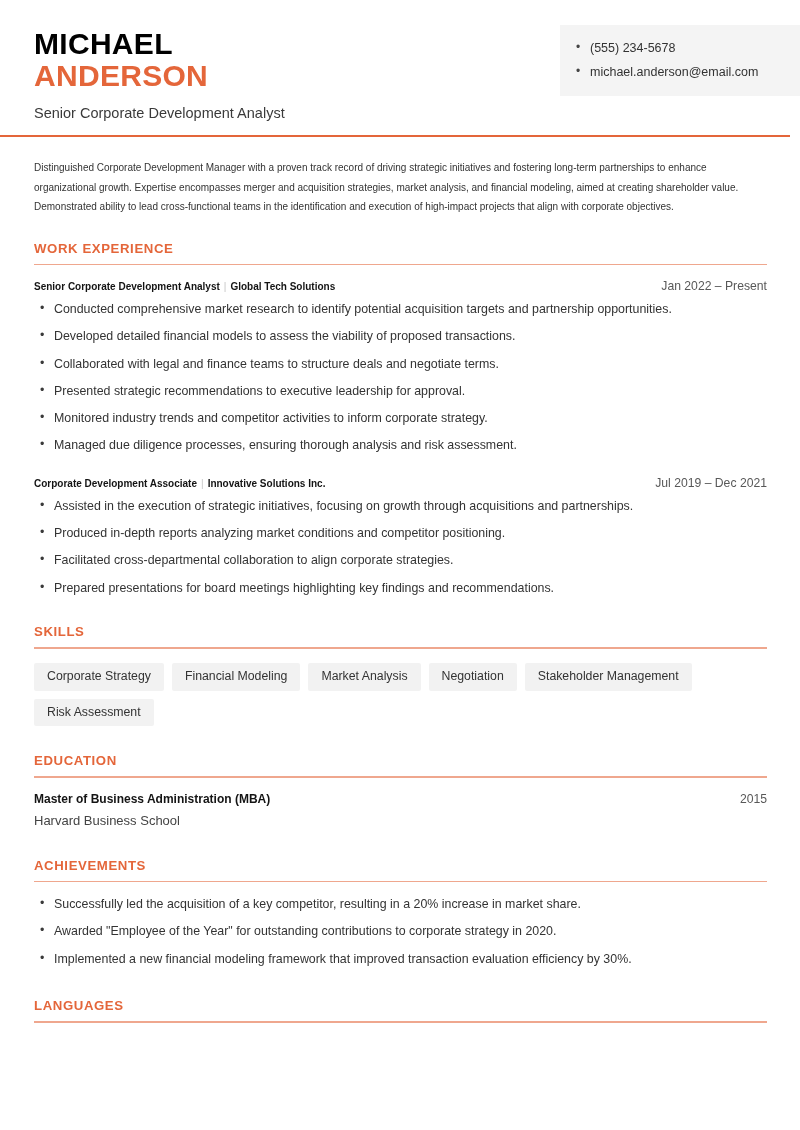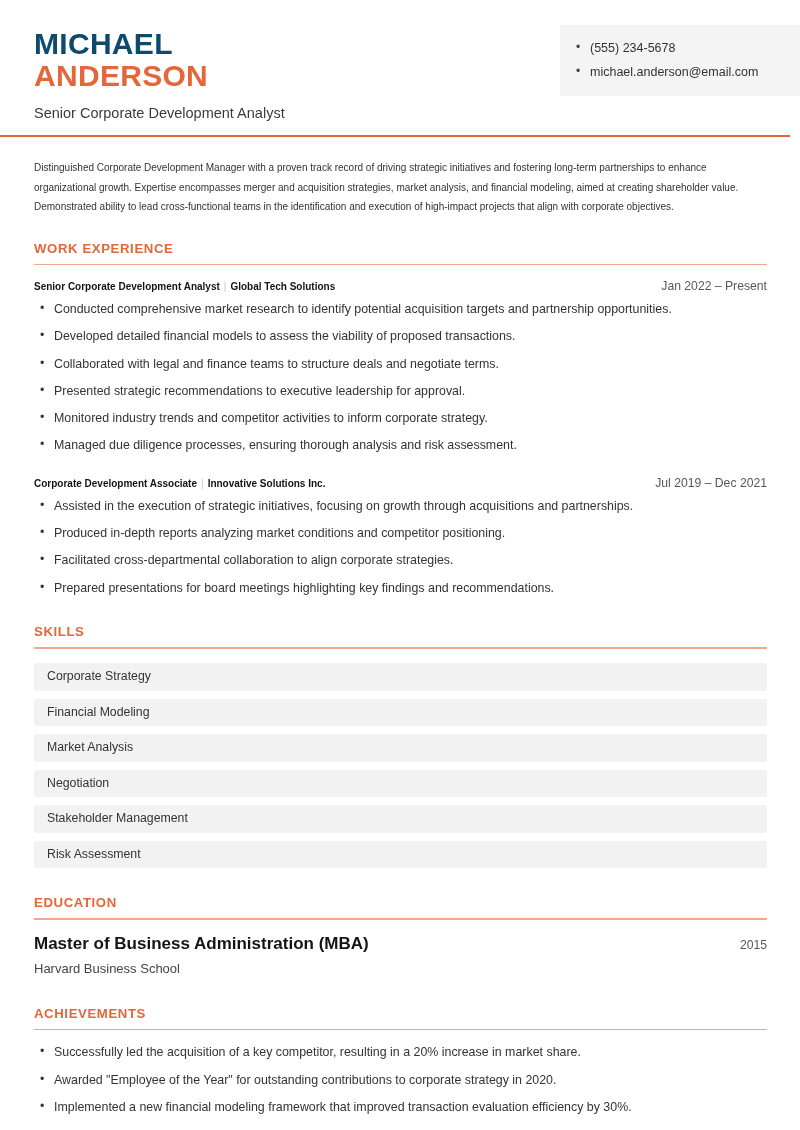--- a/index.html
+++ b/index.html
@@ -35,21 +35,21 @@
   }
   .header-left {
     padding-left: 34px;
     padding-top: 6px;
   }
   .name-first {
     font-size: 30px;
     font-weight: bold;
     letter-spacing: 0.3px;
     line-height: 1.08;
-    color: #0c4a6e;
+    color: #000000;
     margin: 0;
   }
   .name-last {
     font-size: 30px;
     font-weight: bold;
     letter-spacing: 0.3px;
     line-height: 1.08;
     color: #E4663A;
     margin: 0;
   }
@@ -177,40 +177,39 @@
     color: #3a3a3a;
     font-size: 12.5px;
   }
 
   
   .chips {
     display: flex;
     flex-wrap: wrap;
     gap: 8px;
     margin-top: 2px;
-    flex-direction: column;
   }
   .chip {
     background: #f2f2f2;
     border-radius: 2px;
     padding: 7px 13px;
     font-size: 12.3px;
     color: #333333;
     line-height: 1.1;
     white-space: nowrap;
   }
 
   
   .edu-head {
     display: flex;
     justify-content: space-between;
     align-items: baseline;
   }
   .edu-degree {
-    font-size: 17px;
+    font-size: 12px;
     font-weight: bold;
     color: #141414;
   }
   .edu-year {
     font-size: 12.2px;
     color: #585858;
   }
   .edu-school {
     font-size: 13px;
     color: #444444;

